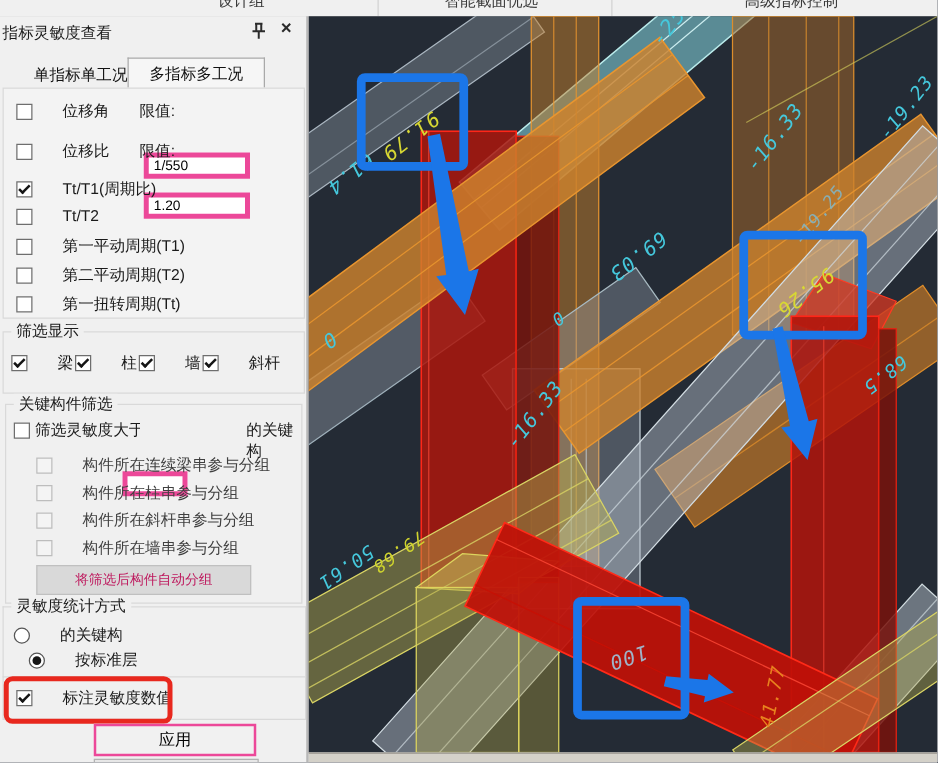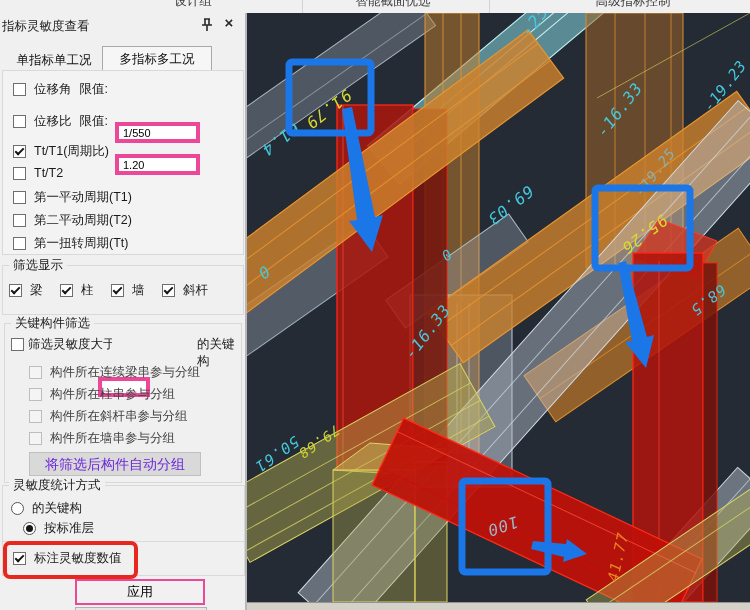--- a/index.html
+++ b/index.html
@@ -12,37 +12,37 @@
   .ribbon-label{position:absolute;top:-7px;transform:translateX(-50%);font-size:12.5px;color:#3a3a3a;white-space:nowrap;}
   .ribbon-sep{position:absolute;top:0;width:1px;height:13px;background:#d2d2d2;}
   
   #panel{position:absolute;left:0;top:13px;width:245px;height:597px;background:#f0f0f0;
          border-right:2px solid #b7b7b7;overflow:hidden;}
   #panel-title{position:absolute;left:2px;top:5px;font-size:12.5px;color:#1c1c1c;white-space:nowrap;}
   #pin-btn{position:absolute;right:30px;top:4px;width:16px;height:16px;cursor:pointer;}
   #close-btn{position:absolute;right:8px;top:1px;width:16px;height:18px;font-size:15px;font-weight:bold;
              color:#2b2b2b;text-align:center;line-height:18px;cursor:pointer;}
   .tab{position:absolute;top:36px;height:22px;line-height:22px;text-align:center;color:#111;}
-  .tab.inactive{left:6px;width:96px;}
+  .tab.inactive{left:6px;width:96px;text-align:right;}
   .tab.active{left:102px;width:108px;top:33px;height:25px;line-height:25px;background:#f6f6f6;
               border:1px solid #a9a9a9;border-bottom:none;}
   .groupbox{position:absolute;border:1px solid #d9d9d9;background:transparent;}
   .legend{position:absolute;top:-9px;left:6px;background:#f0f0f0;padding:0 4px;color:#1a1a1a;white-space:nowrap;}
-  .row{position:absolute;display:flex;align-items:center;gap:8px;white-space:nowrap;}
+  .row{position:absolute;display:flex;align-items:center;gap:24px;white-space:nowrap;}
   .cb{width:13px;height:13px;border:1px solid #6e6e6e;background:#fff;box-sizing:border-box;flex:0 0 13px;}
   .cb.checked::after{content:"";display:block;width:7px;height:3px;border-left:2px solid #151515;
       border-bottom:2px solid #151515;transform:rotate(-45deg);margin:2px 0 0 1px;}
   .cb.disabled{border-color:#bdbdbd;background:#f4f4f4;}
   .radio{width:13px;height:13px;border:1px solid #565656;border-radius:50%;background:#fff;box-sizing:border-box;flex:0 0 13px;}
   .radio.sel::after{content:"";display:block;width:7px;height:7px;border-radius:50%;background:#161616;margin:2px;}
   .txt-input{box-sizing:border-box;height:21px;border:4px solid #ec4899;background:#fff;font-size:11px;
              padding:0 4px;font-family:"Liberation Sans",sans-serif;margin-top:44px;}
   .disabled-label{color:#404040;}
   #auto-group-btn{position:absolute;box-sizing:border-box;background:#d9d9d9;border:1px solid #c0c0c0;
-      color:#6d28d9;text-align:center;line-height:22px;font-size:14px;}
+      color:#be185d;text-align:center;line-height:22px;font-size:11px;}
   #apply-btn{position:absolute;left:75px;top:566px;width:130px;height:26px;box-sizing:border-box;
       background:#f1f1f1;border:2px solid #ec4899;color:#000;text-align:center;line-height:22px;font-size:13px;cursor:pointer;}
   #next-btn{position:absolute;left:75px;top:594px;width:130px;height:12px;background:#e7e7e7;border:1px solid #b2b2b2;}
   #annotate-highlight{position:absolute;left:3px;top:528px;width:127px;height:30px;border:4px solid #e8281e;
       border-radius:7px;pointer-events:none;}
   
   #viewport{position:absolute;left:247px;top:13px;width:503px;height:589px;background:#242b35;}
   #vp-bottom{position:absolute;left:247px;top:602px;width:503px;height:8px;background:#d4d1c9;border-top:1px solid #96938c;box-sizing:border-box;}
   svg text{font-family:"DejaVu Sans Mono","Liberation Mono",monospace;font-style:italic;letter-spacing:1px;}
 </style>

